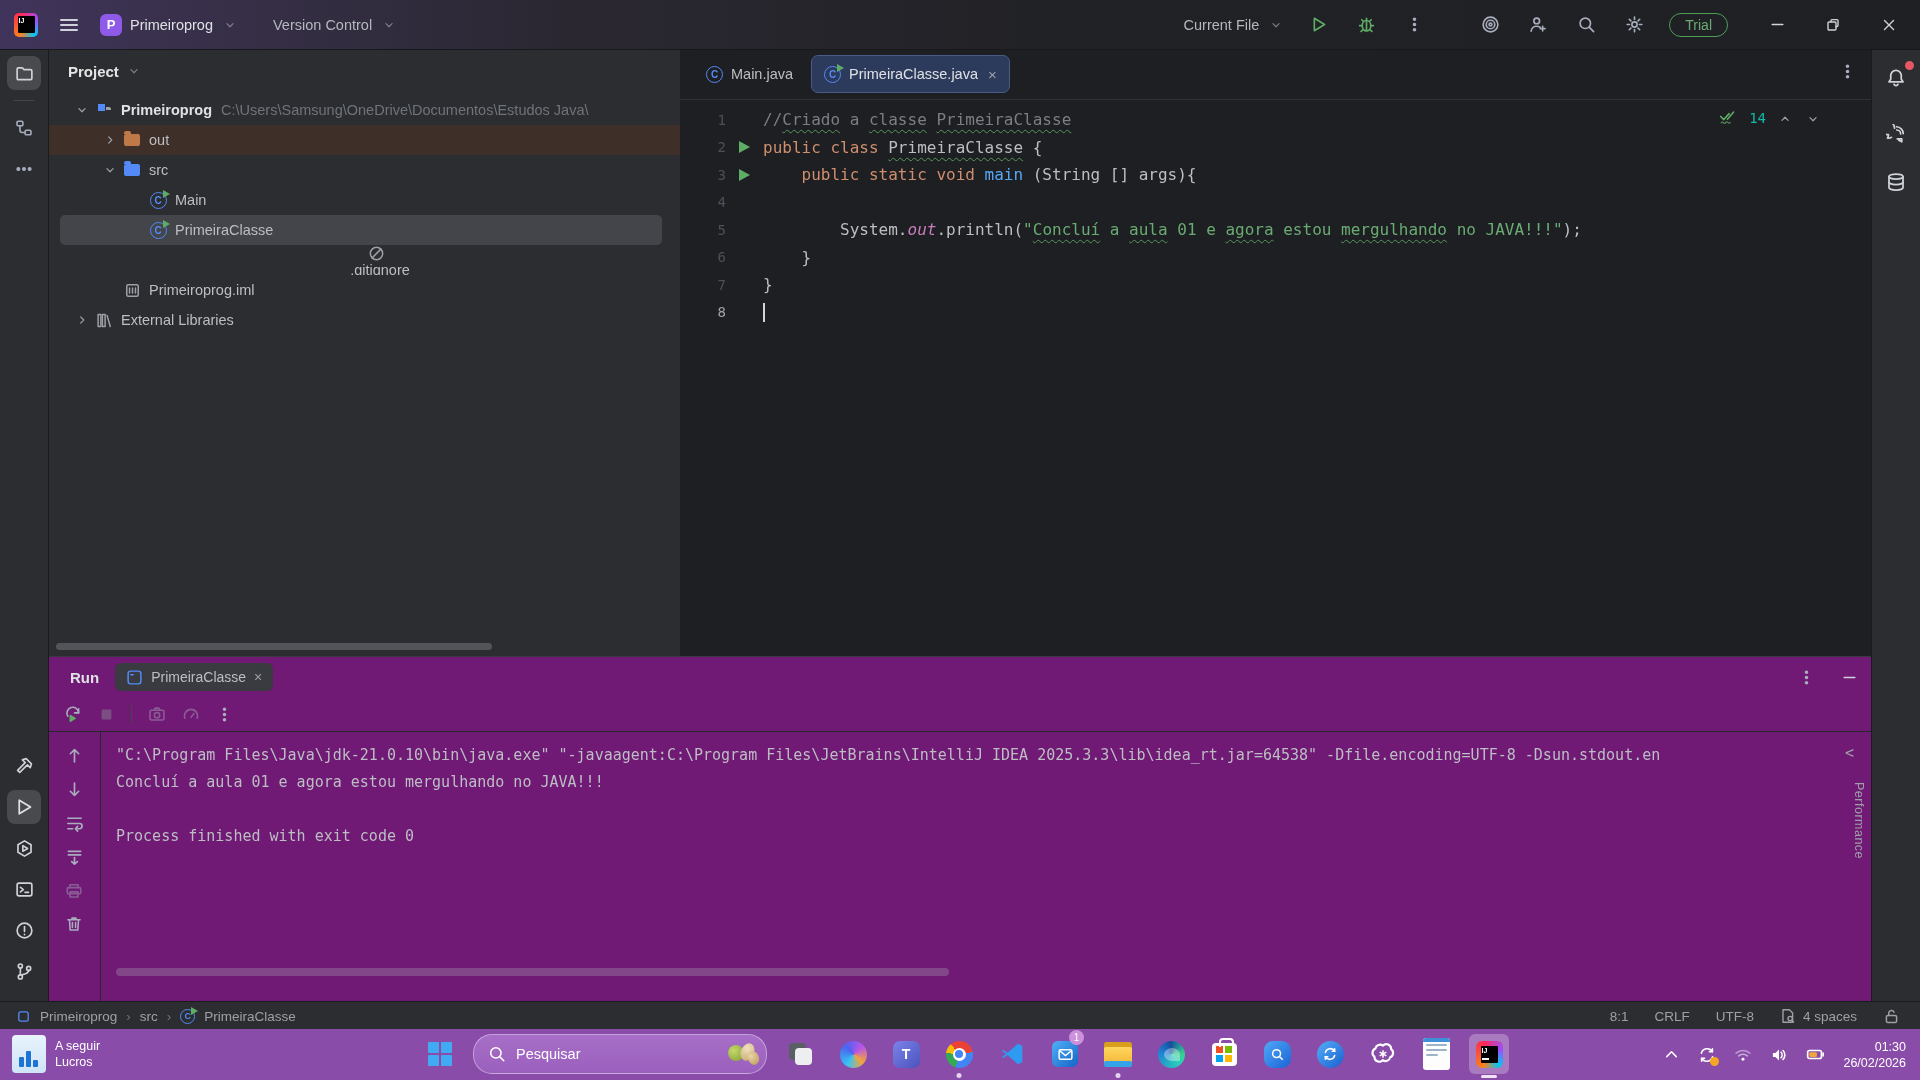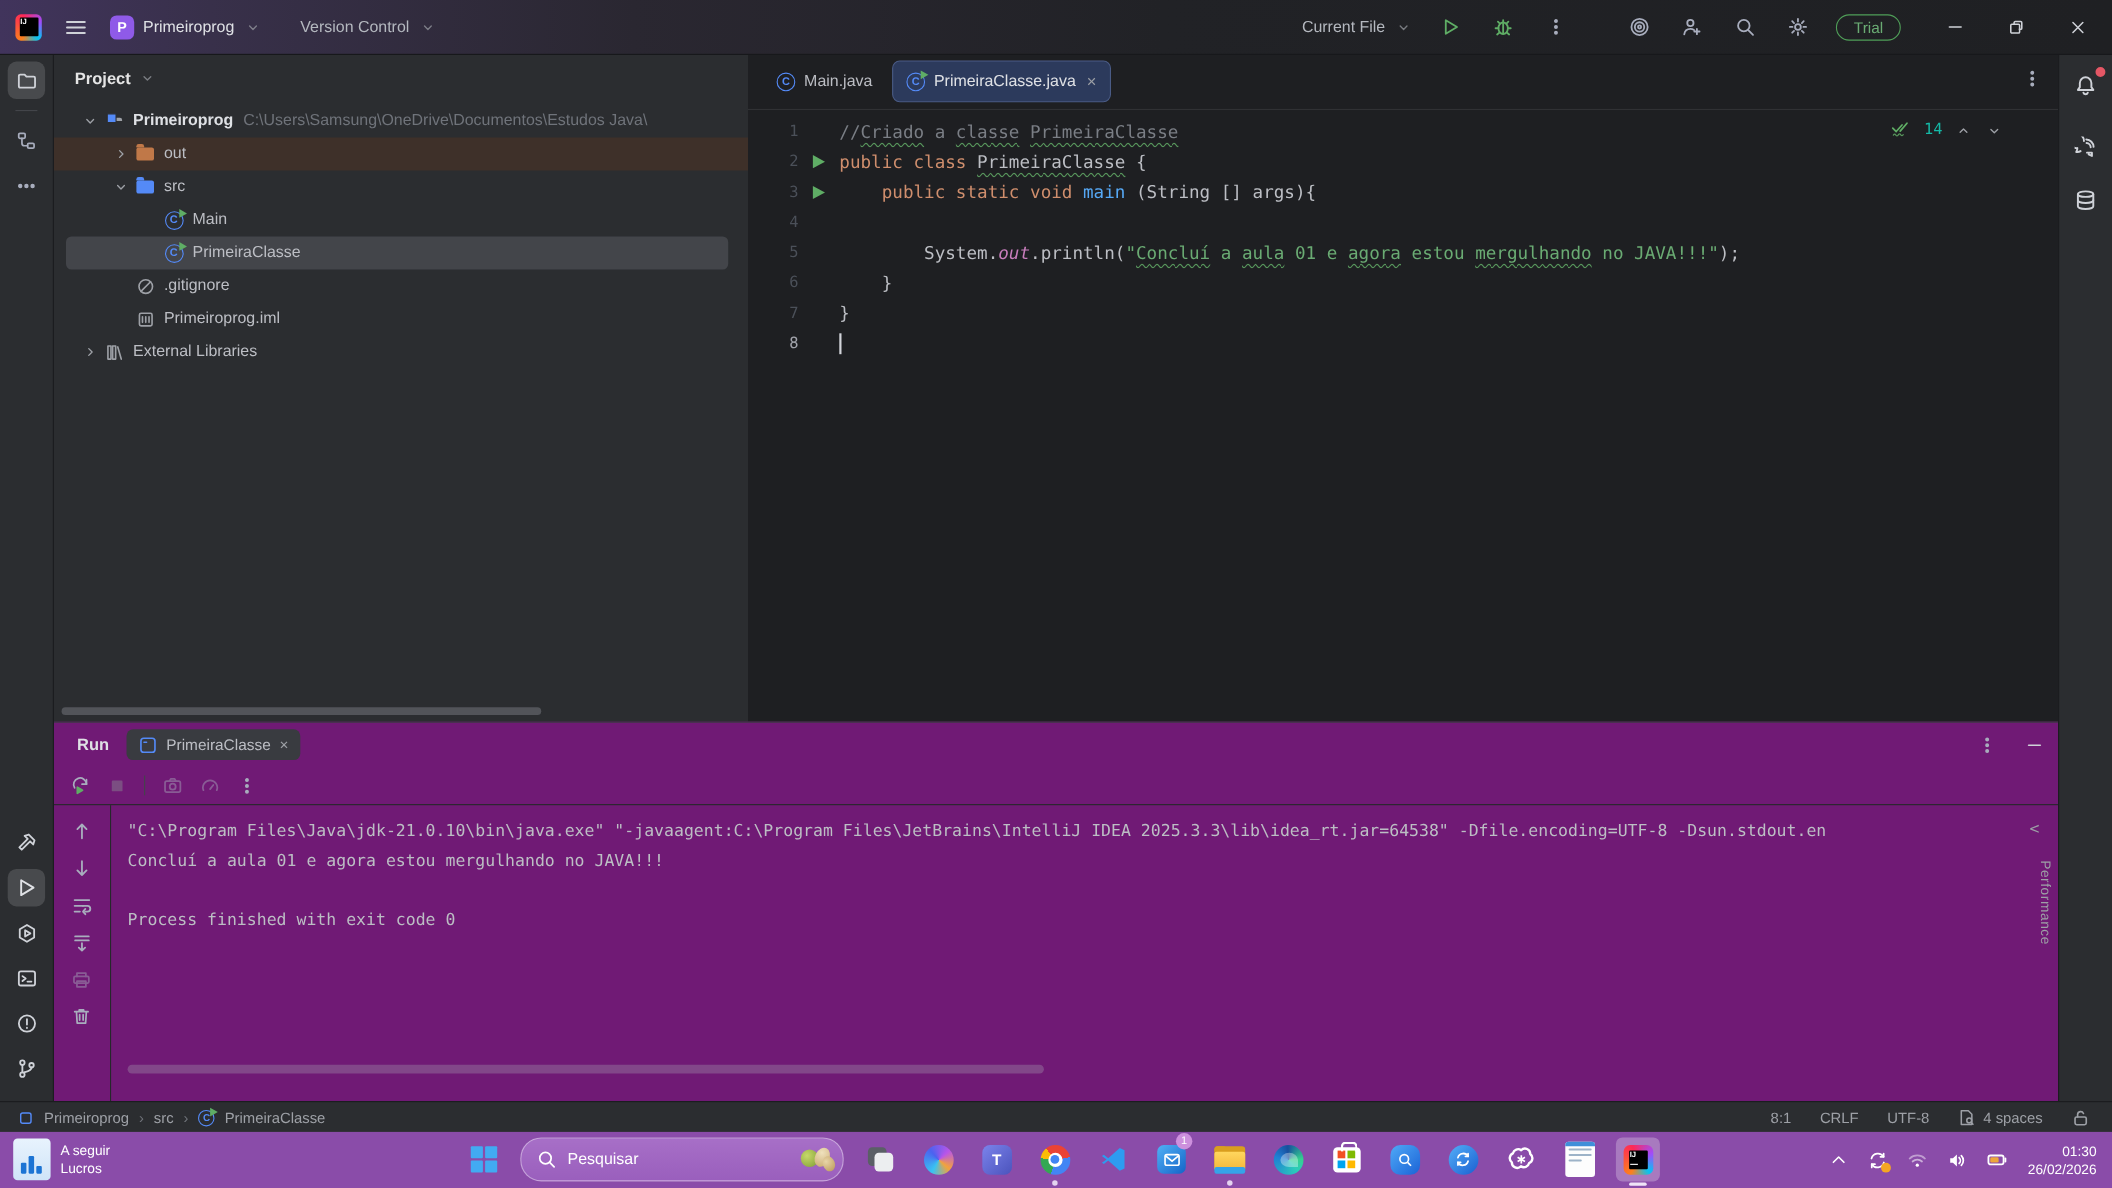--- a/index.html
+++ b/index.html
@@ -357,21 +357,21 @@
         </span>
         <span class="tree-label">Main</span>
       </div>
       <div class="tree-row selected" style="padding-left: 64px;">
         <span class="chev-slot"></span>
         <span class="icon-slot">
           <span class="cls-icon runnable">C</span>
         </span>
         <span class="tree-label">PrimeiraClasse</span>
       </div>
-      <div class="tree-row" style="padding-left: 38px;">
+      <div class="tree-row" style="padding-left: 38px; flex-direction: column;">
         <span class="chev-slot"></span>
         <span class="icon-slot">
           <svg width="17" height="17" viewBox="0 0 16 16" fill="none" stroke="#9da0a6" stroke-width="1.4" stroke-linecap="round" stroke-linejoin="round">
             <circle cx="8" cy="8" r="5.8"></circle>
             <path d="M3.9 12.1l8.2-8.2"></path>
           </svg>
         </span>
         <span class="tree-label">.gitignore</span>
       </div>
       <div class="tree-row" style="padding-left: 38px;">

